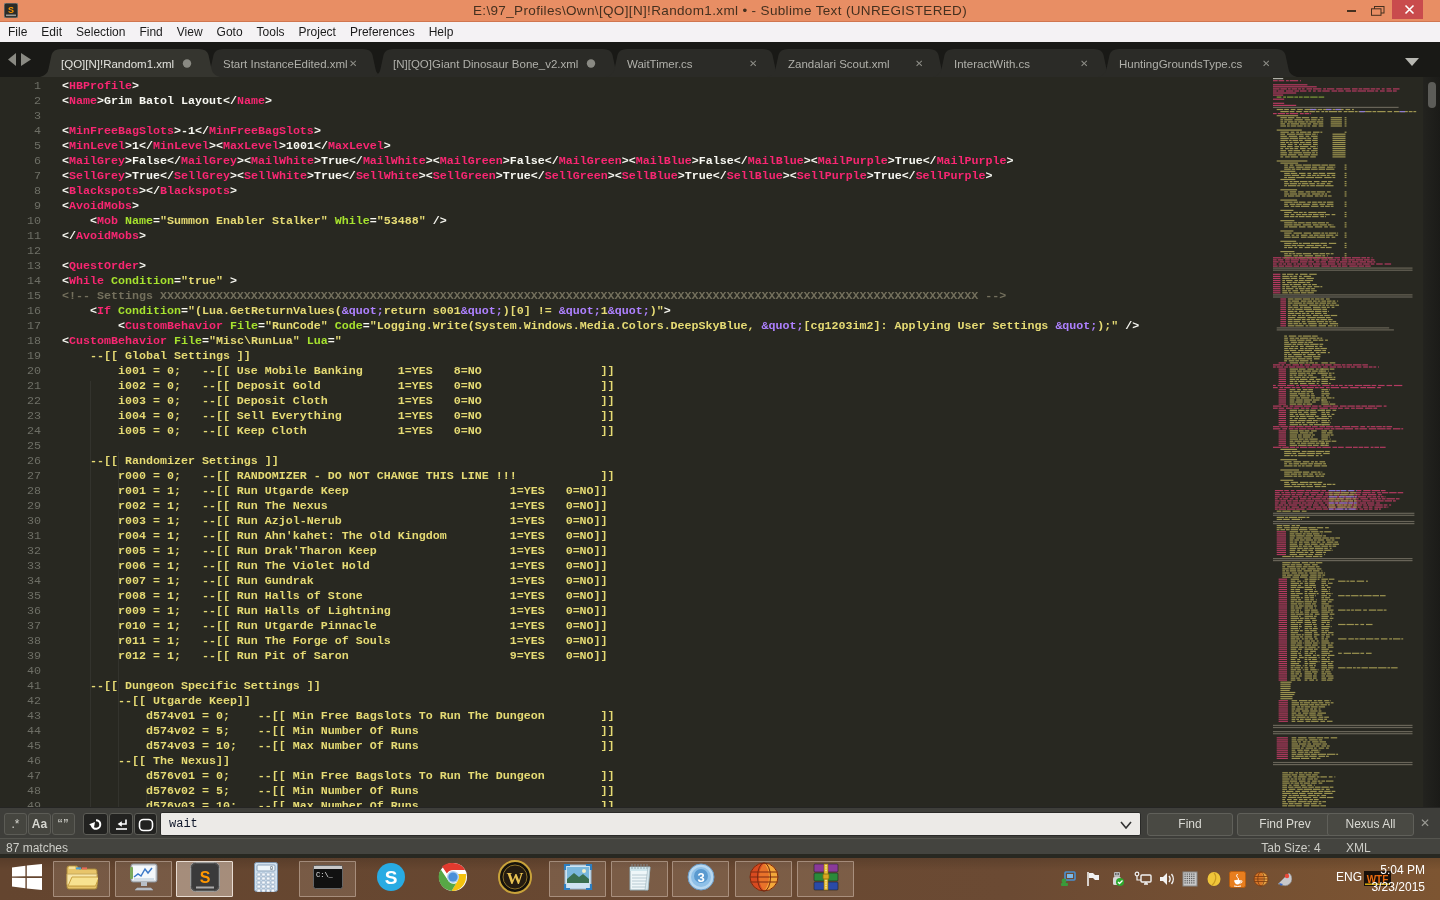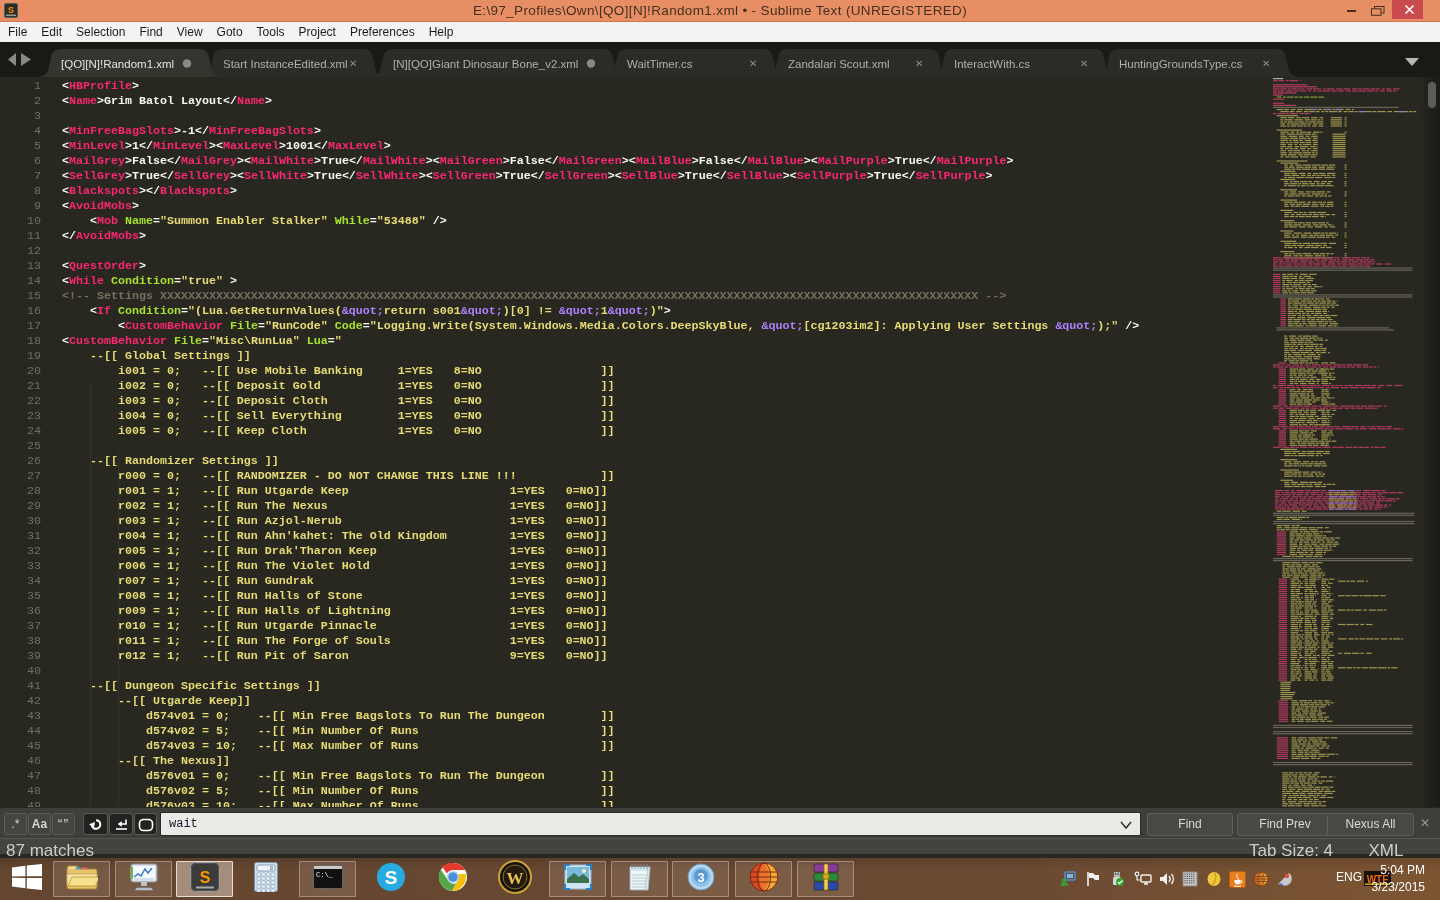--- a/index.html
+++ b/index.html
@@ -14,21 +14,21 @@
 #gutter{left:0;top:2px;width:41px;text-align:right;color:#6e6f66}
 #code{left:62px;top:2px;color:#f8f8f2;font-weight:bold}
 i{font-style:normal}
 .w{color:#f8f8f2}.p{color:#f92672}.g{color:#a6e22e}.y{color:#e6db74}.u{color:#ae81ff}.c{color:#74705d}
 #findbar{left:0;top:807px;width:1440px;height:31px;background:#3e3e3a;border-top:1px solid #252523}
 .fbtn{position:absolute;top:5px;height:22px;background:#45453f;border:1px solid #5c5c56;border-radius:3px;color:#d6d6d0;text-align:center;font-size:12px;line-height:20px}
 .fbtn.on{background:#222220;color:#fff}
 #findinput{position:absolute;left:160px;top:4px;width:981px;height:24px;background:#eceae7;border-radius:2px;border:1px solid #2a2a28}
 #findinput span{font:12px "Liberation Mono",monospace;color:#0f172a;position:absolute;left:8px;top:4px}
 .bigbtn{position:absolute;top:5px;height:23px;background:#494943;border:1px solid #60605a;border-radius:3px;color:#dadad4;text-align:center;font-size:12px;line-height:21px}
-#statusbar{left:0;top:838px;width:1440px;height:16px;background:#44443f;border-top:1px solid #55554f;color:#cdcdc7;font-size:17px}
+#statusbar{left:0;top:838px;width:1440px;height:16px;background:#44443f;border-top:1px solid #55554f;color:#cdcdc7;font-size:12px}
 #taskbar{left:0;top:858px;width:1440px;height:42px;background:linear-gradient(rgba(0,0,0,0.13),rgba(0,0,0,0) 30%),linear-gradient(90deg,#64452f,#6b4a33 70%,#7d5532)}
 .slot{position:absolute;top:3px;width:57px;height:36px;border-radius:1px}
 .run{background:rgba(255,235,220,.12);border:1px solid rgba(255,240,230,.35)}
 .act{background:rgba(255,240,228,.42);border:1px solid #e8dcd2}
 .icon{position:absolute;left:50%;top:50%;transform:translate(-50%,-50%)}
 .tico{position:absolute;top:13px}
 #clock{position:absolute;right:15px;top:4px;text-align:right;color:#fff;font-size:12px;line-height:17px}
 #eng{position:absolute;right:78px;top:12px;color:#fff;font-size:12px}
 </style></head><body>
 <div class="abs" id="titlebar">
@@ -2687,21 +2687,21 @@
       </svg>
     </div>
 <div class="bigbtn" style="left:1147px;width:86px">Find</div>
 <div class="bigbtn" style="left:1237px;width:96px">Find Prev</div>
 <div class="bigbtn" style="left:1327px;width:87px">Nexus All</div>
 <div class="abs" style="left:1420px;top:8px;color:#9a9a94;font-size:12px">✕</div>
 </div>
 <div class="abs" id="statusbar">
 <div class="abs" style="left:6px;top:2px">87 matches</div>
 <div class="abs" style="left:1246px;top:2px;width:90px;text-align:center">Tab Size: 4</div>
-<div class="abs" style="left:1346px;top:2px;width:80px;text-align:center">XML</div>
+<div class="abs" style="left:1346px;top:2px;width:80px;text-align:left">XML</div>
 </div>
 <div class="abs" id="taskbar">
 <div class="slot" style="left:-2px">
       <div class="icon"><svg width="30" height="26" viewBox="0 0 30 26">
           <polygon points="0,3.6 13.4,1.7 13.4,12.2 0,12.4" fill="#fff"></polygon>
           <polygon points="14.8,1.5 30,0 30,12.2 14.8,12.2" fill="#fff"></polygon>
           <polygon points="0,13.8 13.4,13.9 13.4,24.3 0,22.4" fill="#fff"></polygon>
           <polygon points="14.8,13.9 30,13.9 30,26 14.8,24.5" fill="#fff"></polygon>
         </svg></div>
     </div>

